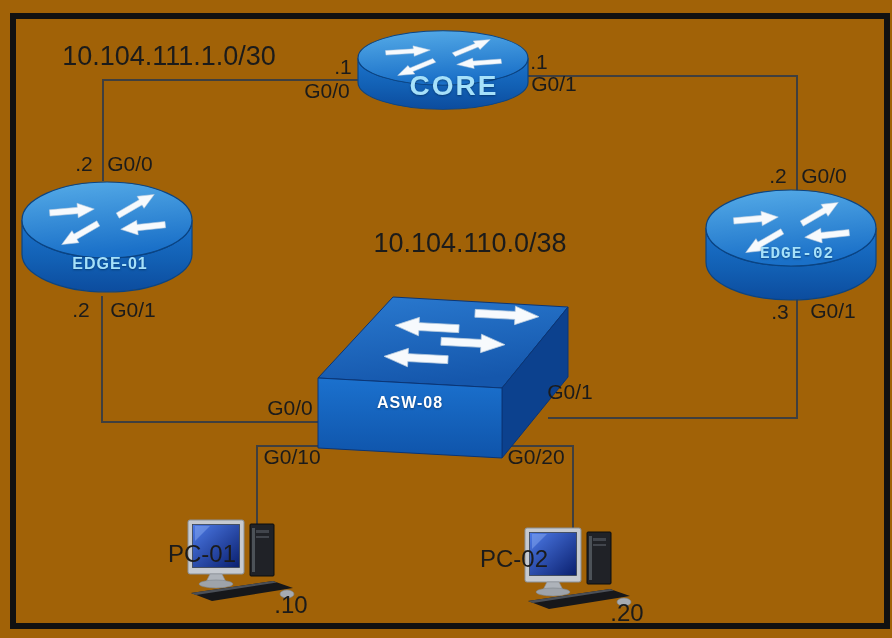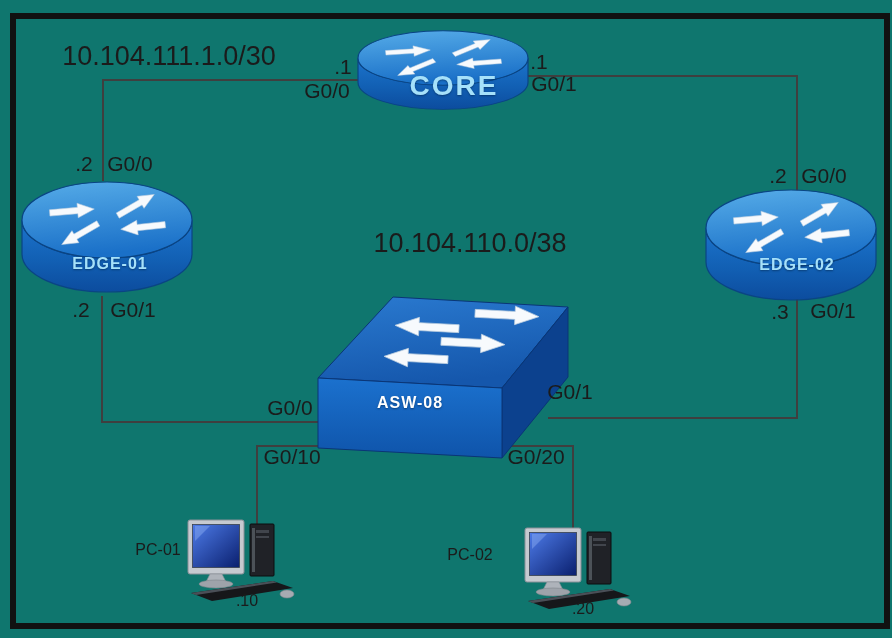--- a/index.html
+++ b/index.html
@@ -1,38 +1,38 @@
 <!DOCTYPE html>
 <html><head>
 <meta charset="utf-8">
 <style>
   html,body{margin:0;padding:0;background:#ffffff;}
   .stage{
-    position:relative; width:892px; height:638px; background:#0f766e;
+    position:relative; width:892px; height:638px; background:#a16207;
     font-family:"Liberation Sans", sans-serif; overflow:hidden;
   }
   .frame{
     position:absolute; left:10px; top:13px; width:880px; height:616px;
     border:6px solid #111111; box-sizing:border-box;
   }
   .layer{position:absolute; left:0; top:0;}
   .lbl{
     position:absolute; white-space:nowrap; color:#1b1b1b;
     font-size:21px; line-height:1; transform:translateX(-50%);
     z-index:5;
   }
   .lbl-big{font-size:27px;}
   .devlbl{
     position:absolute; white-space:nowrap; transform:translateX(-50%);
     font-size:16px; font-weight:bold; letter-spacing:1px; line-height:1;
     color:#a6e1fa; text-shadow:0 1px 2px rgba(4,40,80,.6); z-index:6;
   }
   .devlbl-core{font-size:28px; letter-spacing:2px;}
   .devlbl-switch{color:#ffffff;}
-  .pclbl{font-size:16px;}
+  .pclbl{font-size:24px;margin-left:44px;}
 </style>
 </head>
 <body>
 
 <div class="stage">
 
   <div class="frame"></div>
 
   <svg class="layer" width="892" height="638" viewBox="0 0 892 638">
     <defs>
@@ -139,16 +139,16 @@
   <div class="lbl" style="left:292px; top:446px;">G0/10</div>
   <div class="lbl" style="left:536px; top:446px;">G0/20</div>
 
   <div class="lbl pclbl" style="left:158px; top:542px;">PC-01</div>
   <div class="lbl pclbl" style="left:247px; top:593px;">.10</div>
   <div class="lbl pclbl" style="left:470px; top:547px;text-align:center;">PC-02</div>
   <div class="lbl pclbl" style="left:583px; top:601px;">.20</div>
 
   <div class="devlbl devlbl-core" style="left:454px; top:72px;">CORE</div>
   <div class="devlbl" style="left:110px; top:256px;">EDGE-01</div>
-  <div class="devlbl" style="left:797px; top:257px;">EDGE-02</div>
+  <div class="devlbl" style="left:797px; top:246px;font-family:Liberation Mono, monospace;">EDGE-02</div>
   <div class="devlbl devlbl-switch" style="left:410px; top:395px;">ASW-08</div>
 
 </div>
 
 </body></html>

